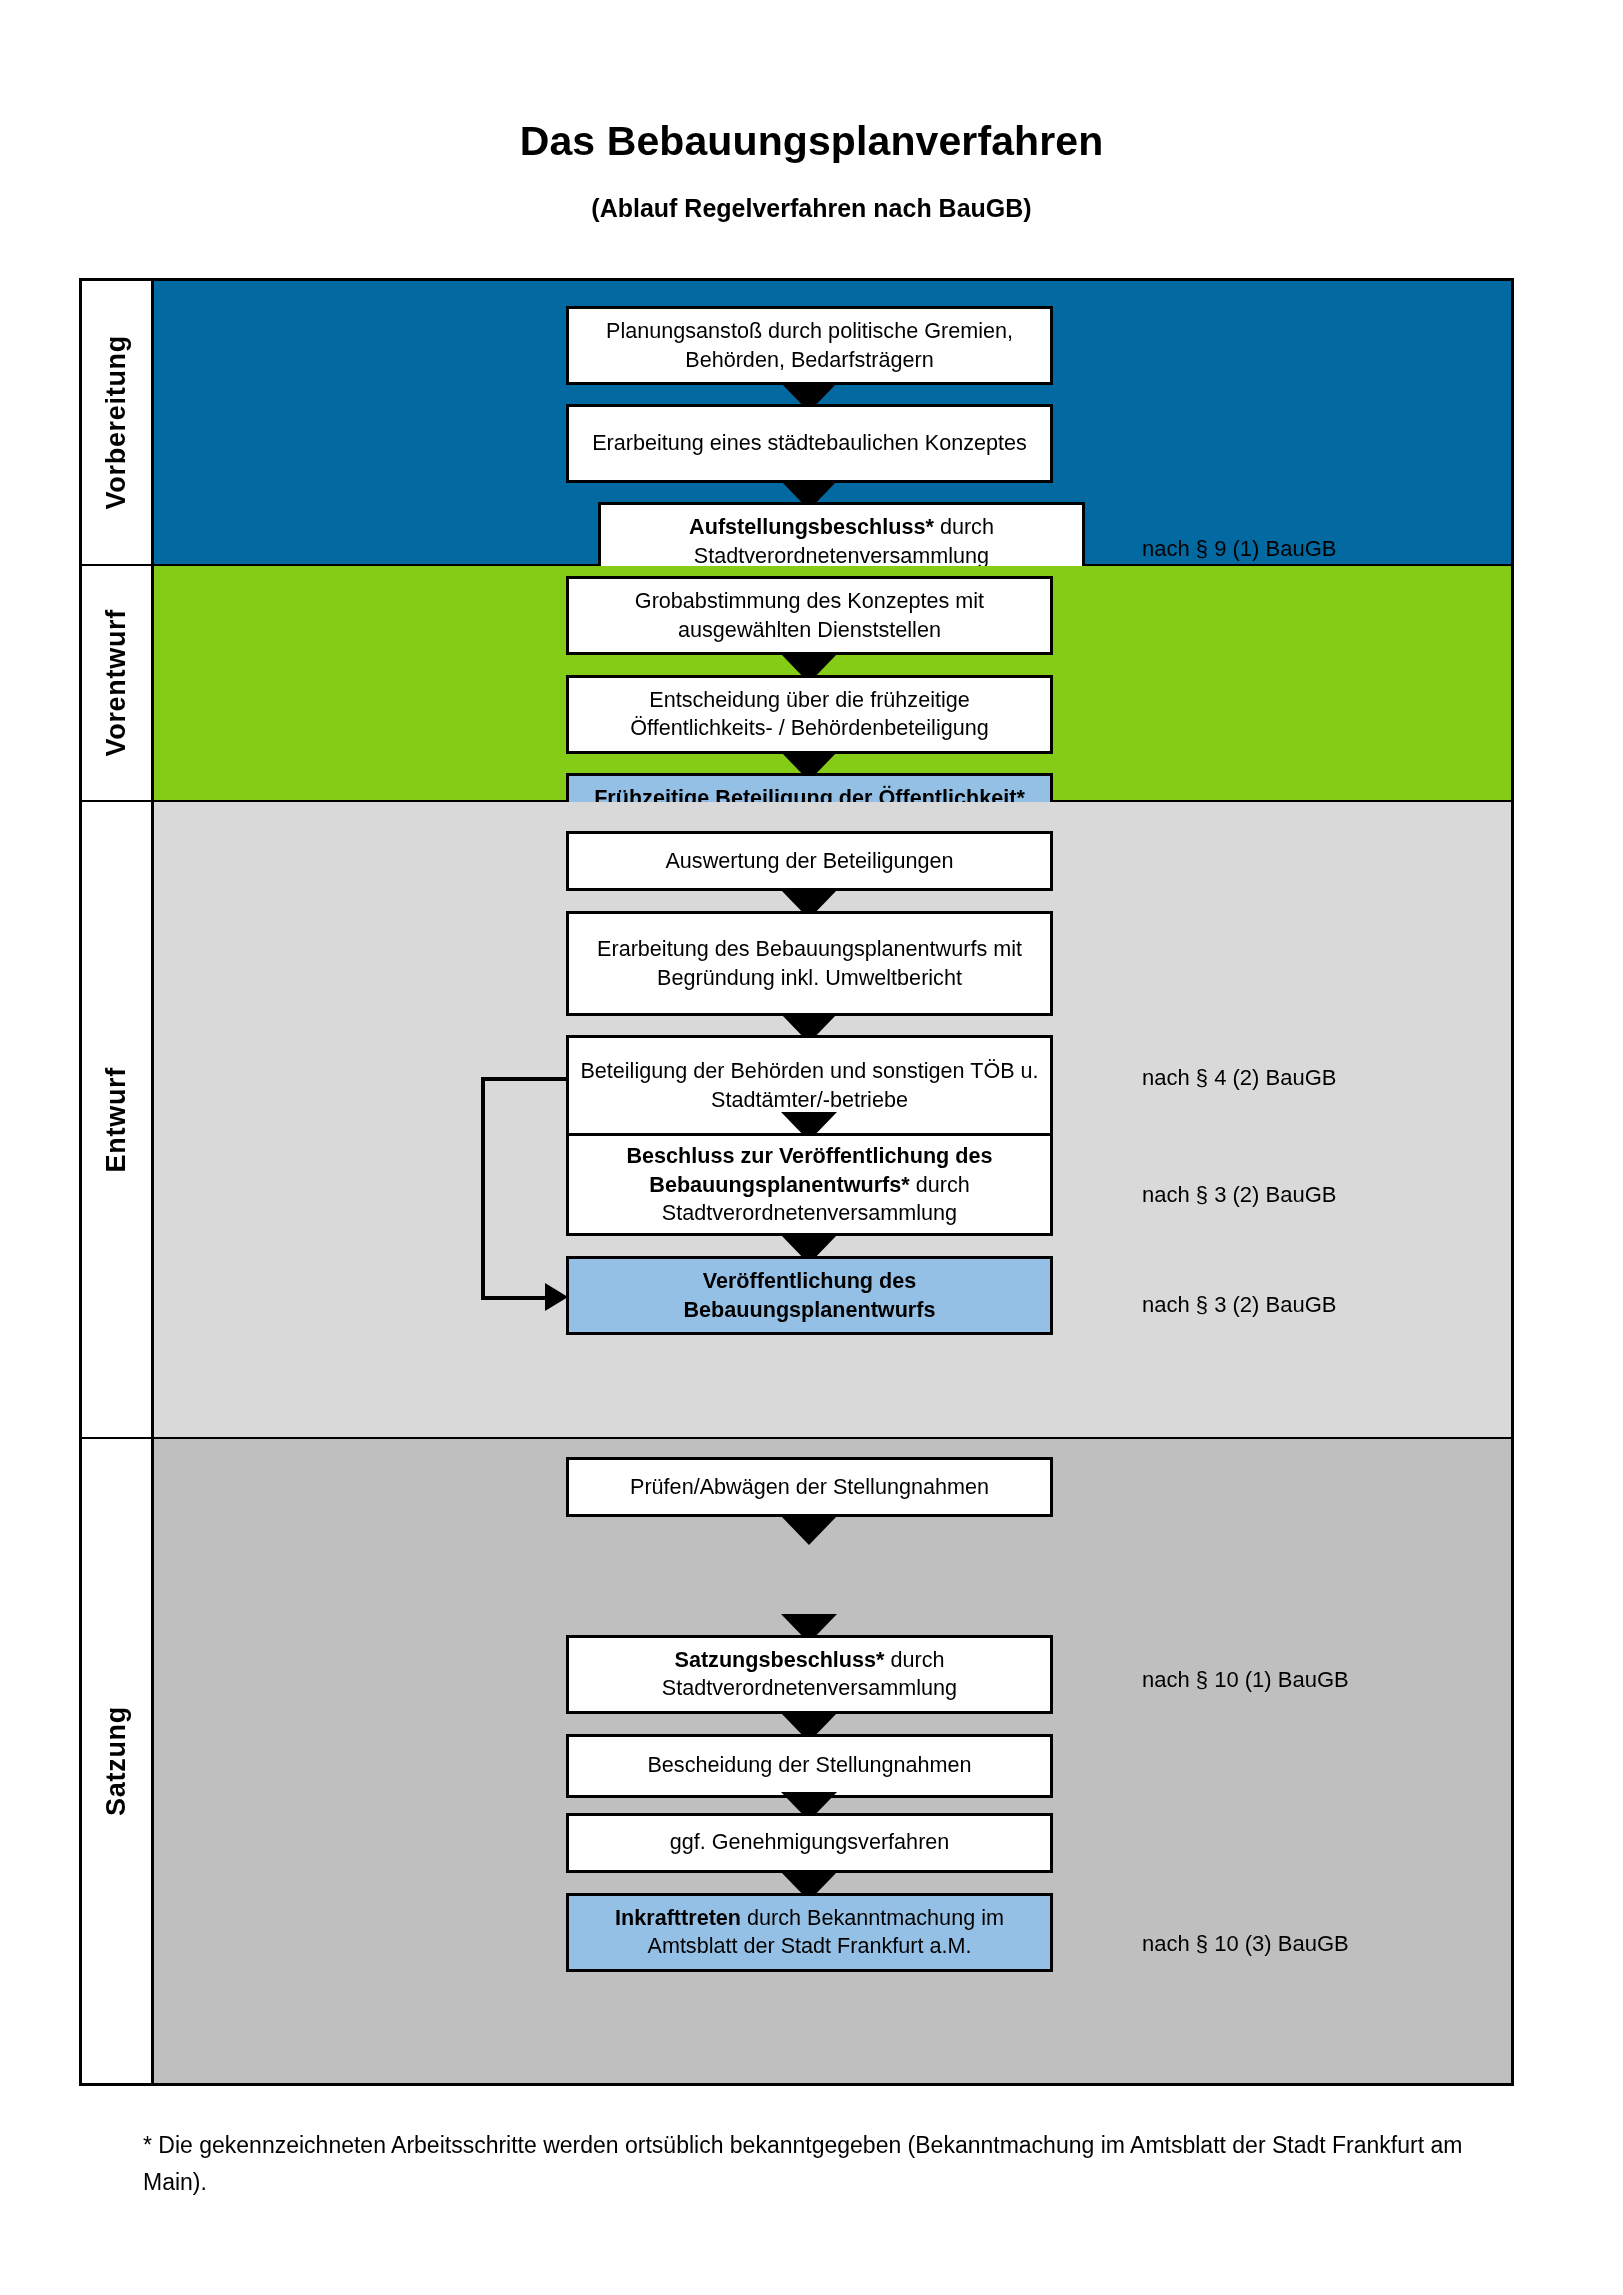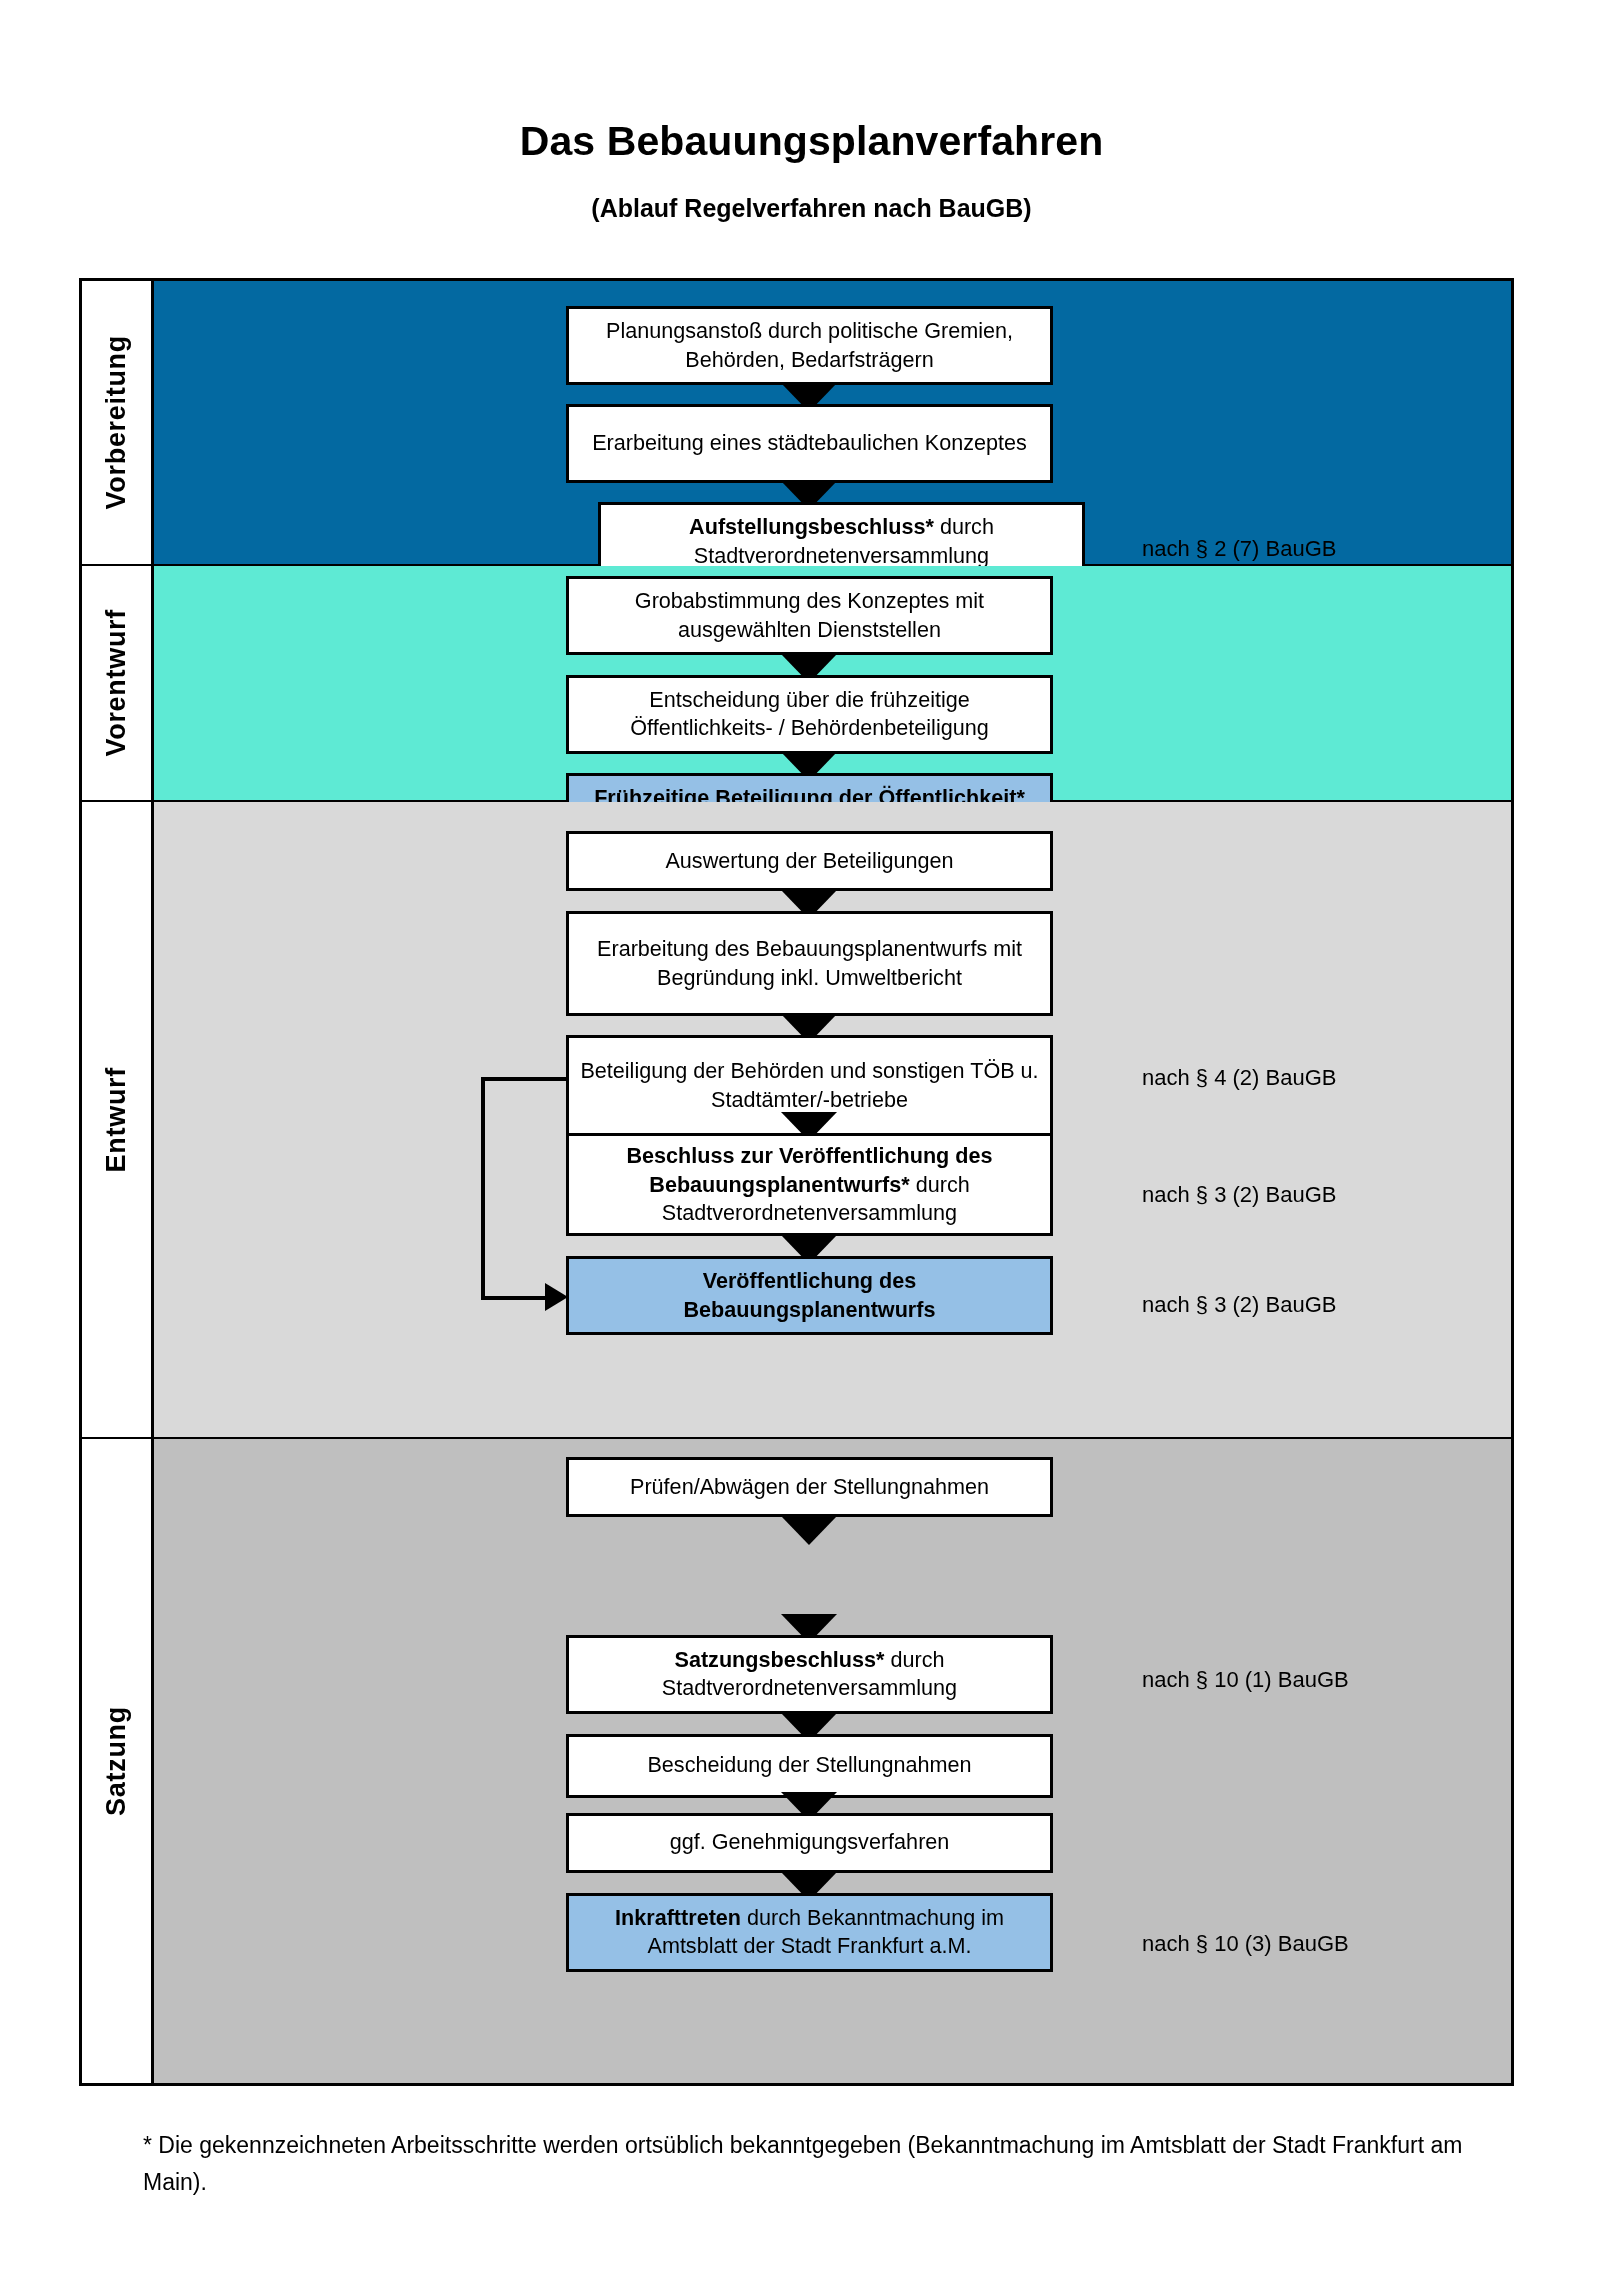--- a/index.html
+++ b/index.html
@@ -174,29 +174,29 @@
         <span>Erarbeitung eines städtebaulichen Konzeptes</span>
       </div>
       <div class="arrow-down" style="left:627px; top:200px;"></div>
 
       <div class="flow-box" style="left:412px; top:221px; width:487px; height:79px;margin-left:32px;">
         <span>
           <span class="b">Aufstellungsbeschluss*</span><span> durch Stadtverordnetenversammlung</span>
         </span>
       </div>
 
-      <div class="legal-ref" style="left:988px; top:255px;">nach § 2 (7) BauGB</div>
+      <div class="legal-ref" style="left:988px; top:255px;">nach § 9 (1) BauGB</div>
     </div>
   </div>
 
   <div class="phase" style="height:237px;">
     <div class="phase-label-cell">
       <span class="phase-label-text">Vorentwurf</span>
     </div>
-    <div class="phase-body" style="background:#5eead4;">
+    <div class="phase-body" style="background:#84cc16;">
 
       <div class="flow-box" style="left:412px; top:10.5px; width:487px; height:79px;">
         <span>Grobabstimmung des Konzeptes mit ausgewählten Dienststellen</span>
       </div>
       <div class="arrow-down" style="left:627px; top:88px;"></div>
 
       <div class="flow-box" style="left:412px; top:109px; width:487px; height:79px;">
         <span>Entscheidung über die frühzeitige Öffentlichkeits- / Behördenbeteiligung</span>
       </div>
       <div class="arrow-down" style="left:627px; top:186px;"></div>

